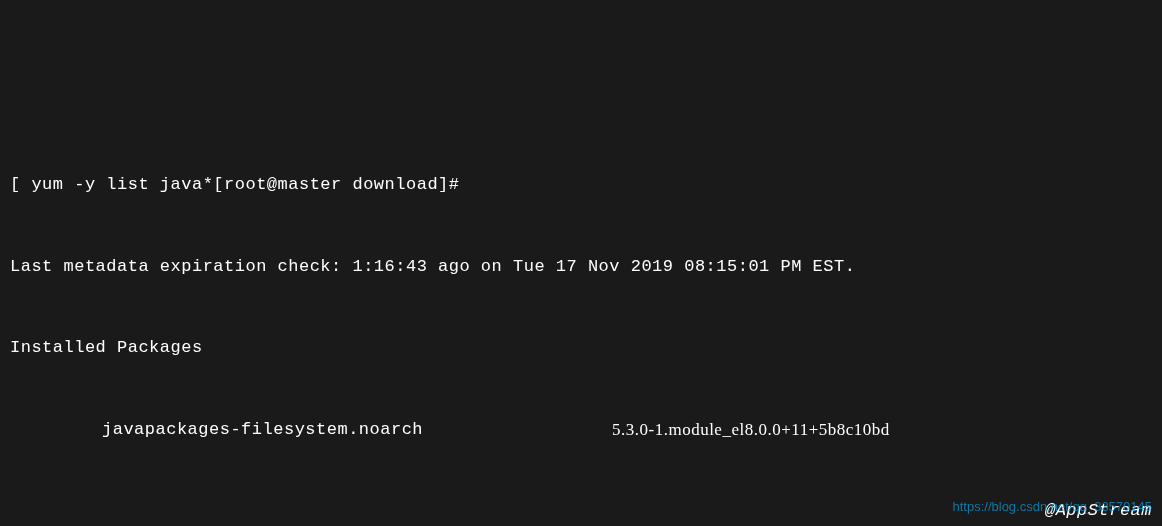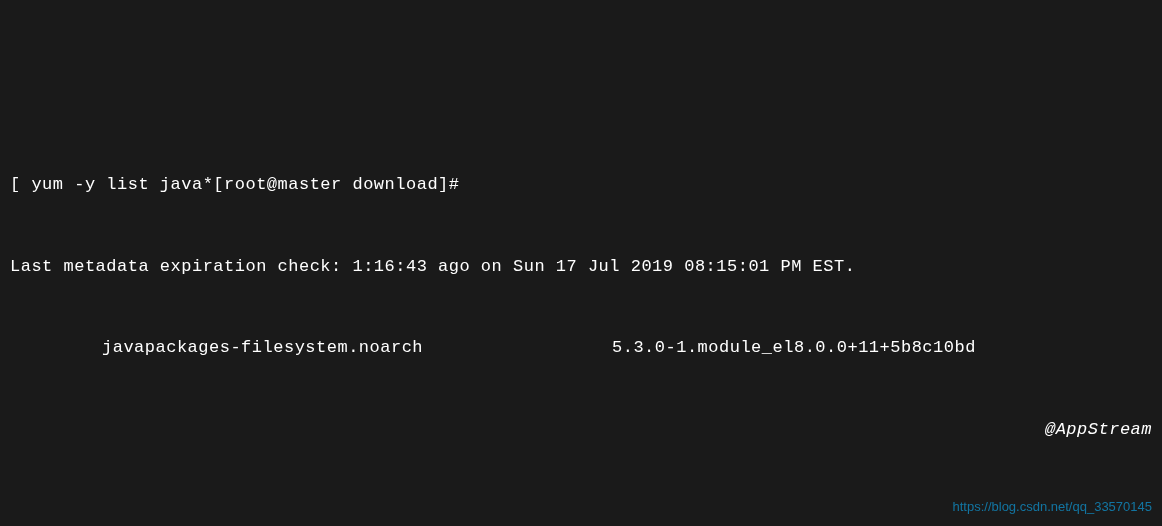--- a/index.html
+++ b/index.html
@@ -31,20 +31,21 @@
     .row {
       display: flex;
       justify-content: flex-end;
       width: 100%;
     }
     .col-name {
       flex: 0 0 510px;
     }
     .col-version {
       flex: 0 0 420px;
+      font-family: Liberation Serif, serif;
     }
     .installed-row .col-repo-right {
       text-align: right;
       flex: 0 0 120px;
       font-style: italic;
     }
     .watermark {
       position: absolute;
       bottom: 8px;
       right: 10px;
@@ -55,21 +56,22 @@
       letter-spacing: 0;
     }
   </style>
 </head>
 <body>
 
 
 
 <div class="terminal">
   <div class="prompt-line"><span>[</span><span> yum -y list java*</span><span>[root@master download]#</span></div>
-  <div>Last metadata expiration check: 1:16:43 ago on Sun 17 Jul 2019 08:15:01 PM EST.</div>
+  <div>Last metadata expiration check: 1:16:43 ago on Tue 17 Nov 2019 08:15:01 PM EST.</div>
+  <div>Installed Packages</div>
   <div class="row installed-row">
     <span class="col-name">javapackages-filesystem.noarch</span>
     <span class="col-version">5.3.0-1.module_el8.0.0+11+5b8c10bd</span>
     <span class="col-repo-right"></span>
   </div>
   <div class="row installed-row">
     <span class="col-name"></span>
     <span class="col-version"></span>
     <span class="col-repo-right">@AppStream</span>
   </div>

